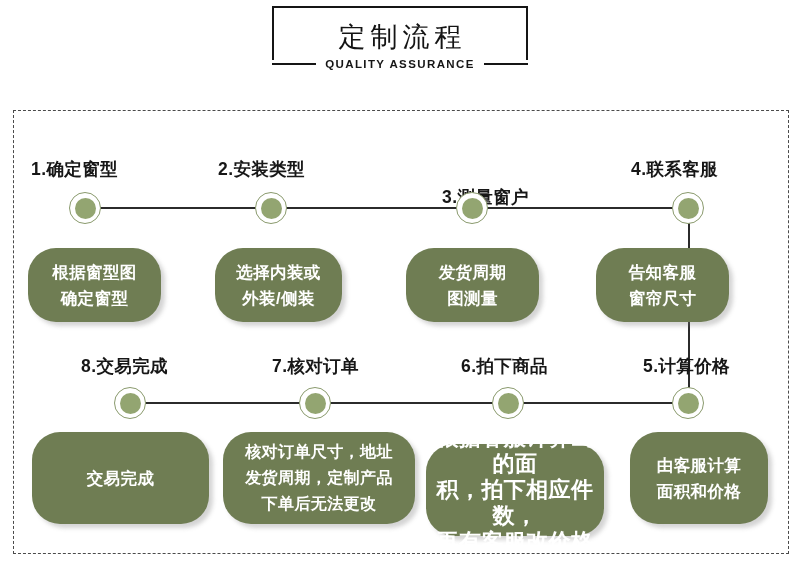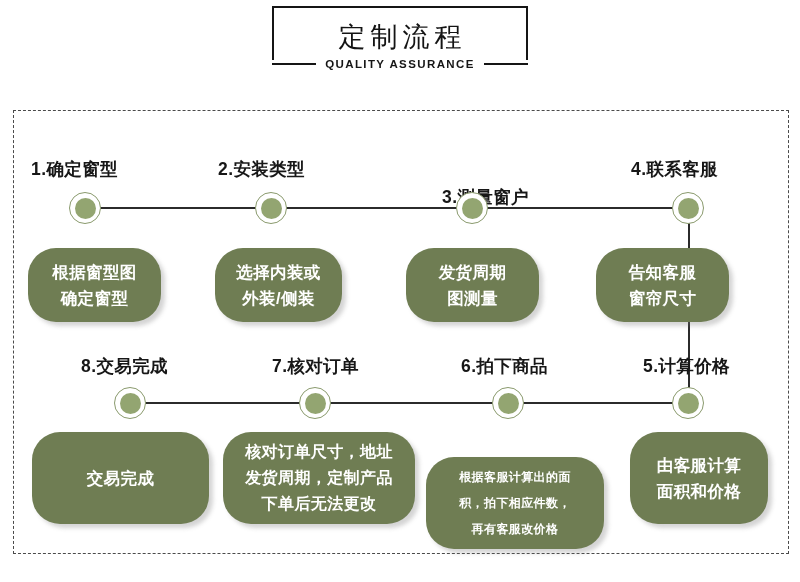--- a/index.html
+++ b/index.html
@@ -210,21 +210,21 @@
   <div class="node" style="left:672px; top:387px;"></div>
 
   <div class="gbox" style="left:32px;  top:432px; width:177px; height:92px;">
     <span>交易完成</span>
   </div>
   <div class="gbox" style="left:223px; top:432px; width:192px; height:92px; font-size:16px;">
     <span>核对订单尺寸，地址
 发货周期，定制产品
 下单后无法更改</span>
   </div>
-  <div class="gbox" style="left:426px; top:457px; width:178px; height:92px; font-size:12px;">
+  <div class="gbox" style="left:426px; top:444px; width:178px; height:92px; font-size:22px;">
     <span>根据客服计算出的面
 积，拍下相应件数，
 再有客服改价格</span>
   </div>
   <div class="gbox" style="left:630px; top:432px; width:138px; height:92px;">
     <span>由客服计算
 面积和价格</span>
   </div>
 
 </div>

